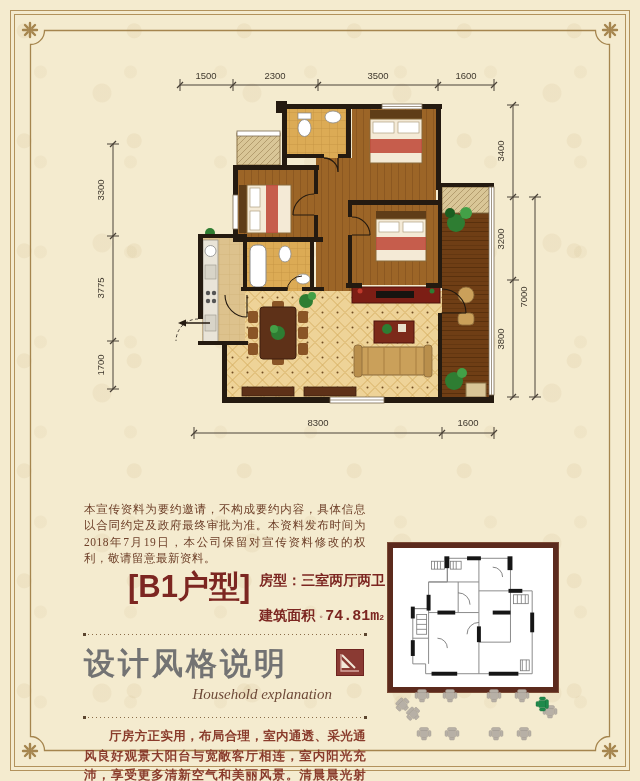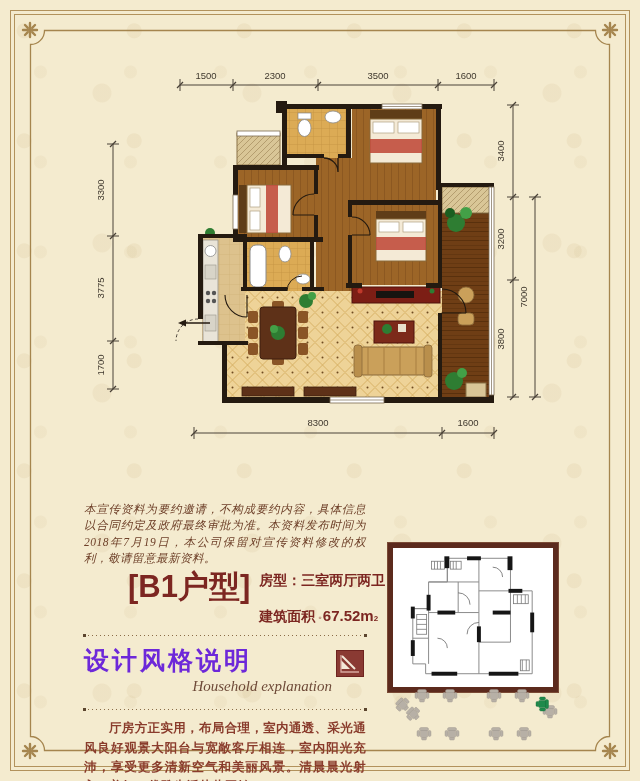--- a/index.html
+++ b/index.html
@@ -16,47 +16,47 @@
   }
   svg text { font-family:"Liberation Sans", sans-serif; }
 
   .frame-svg { position:absolute; left:0; top:0; }
 
   .plan-svg { position:absolute; left:90px; top:65px; }
 
   .left-col { position:absolute; left:84px; top:501px; width:282px; }
 
   .disclaimer {
-    font-family:"Liberation Serif", serif; font-style:italic;
+    font-family:"Liberation Serif", serif; 
     font-size:11.5px; line-height:1.42; color:#6e4029;
     text-align:justify; letter-spacing:.5px;
   }
   .title-row { display:flex; align-items:flex-start; margin-top:5px; }
   .unit-title {
     font-size:31px; font-weight:bold; color:#7c2621;
     line-height:1; letter-spacing:0; white-space:nowrap;margin-left:44px;
   }
-  .unit-meta { margin-left:9px; padding-top:1px; }
+  .unit-meta { margin-left:9px; padding-top:1px;font-family:Liberation Mono, monospace; }
   .unit-roomtype { font-size:14px; font-weight:bold; color:#7c2621; white-space:nowrap; }
   .unit-arealine { font-size:14px; font-weight:bold; color:#7c2621; margin-top:17px; white-space:nowrap; display:flex; align-items:baseline;}
   .unit-arealine .sep { font-size:10px; margin:0 1px 0 3px; }
   .unit-arealine .val { font-size:15px; }
   .unit-arealine sup { font-size:8px; }
 
   .divider {
     position:relative; height:1px; margin:9px 0 0 0;
     background-image:repeating-linear-gradient(90deg,#8a6c48 0 1px,transparent 1px 4px);
   }
   .divider::before,.divider::after {
     content:""; position:absolute; top:-1px; width:3px; height:3px; background:#5c452e;
   }
   .divider::before { left:-1px; } .divider::after { right:-1px; }
 
   .style-section { position:relative; margin-top:8px; }
-  .section-heading { font-size:25px; font-weight:bold; color:#6d28d9; letter-spacing:3px; }
+  .section-heading { font-size:31px; font-weight:bold; color:#737373; letter-spacing:3px; }
   .section-sub {
     font-family:"Liberation Serif", serif; font-style:italic;
     font-size:15px; color:#6e4a38; text-align:right; margin:1px 34px 14px 0;
   }
   .corner-icon {
     position:absolute; right:2px; top:6px; width:28px; height:27px;
     background:#8a3a33; border:1px solid #6e2420;
   }
   .section-body {
     margin-top:9px; font-size:12.5px; line-height:1.55; color:#8a3c2c;
@@ -381,21 +381,21 @@
 
   <p class="disclaimer">本宣传资料为要约邀请，不构成要约内容，具体信息以合同约定及政府最终审批为准。本资料发布时间为2018年7月19日，本公司保留对宣传资料修改的权利，敬请留意最新资料。</p>
 
   <div class="title-row">
     <div class="unit-title">[B1户型]</div>
     <div class="unit-meta">
       <div class="unit-roomtype">房型：三室两厅两卫</div>
       <div class="unit-arealine">
         <span>建筑面积</span>
           <span class="sep">◦</span>
-          <span class="val">67.52m</span>
+          <span class="val">74.81m</span>
           <sup>2</sup>
       </div>
     </div>
   </div>
 
   <div class="divider"></div>
 
   <div class="style-section">
     <div class="section-heading">设计风格说明</div>
     <div class="section-sub">Household explanation</div>

